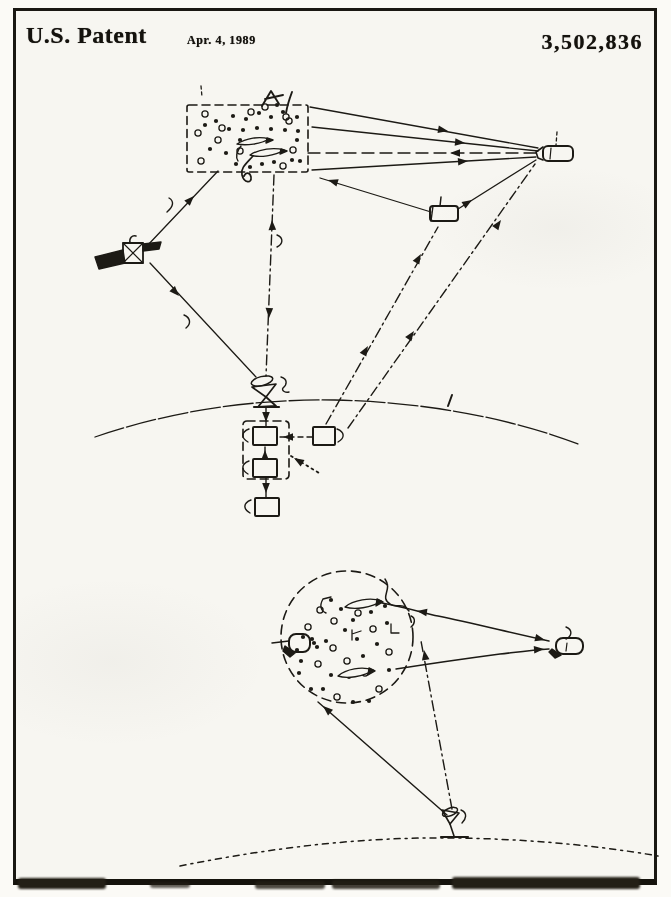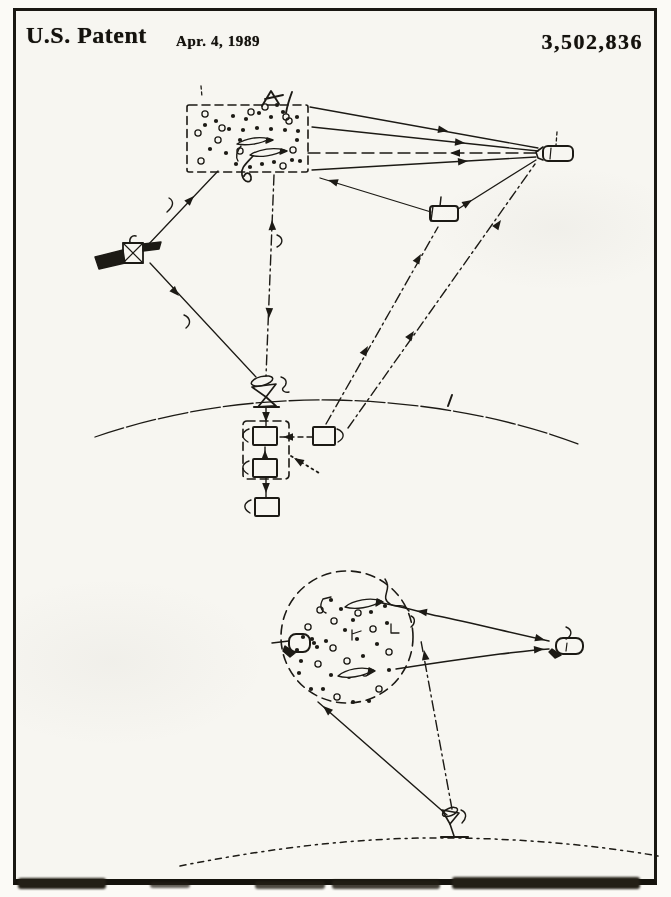--- a/index.html
+++ b/index.html
@@ -7,21 +7,21 @@
         font-family:"Liberation Serif","DejaVu Serif",serif;}
   .sheet{position:absolute;left:13px;top:8px;width:638px;height:868px;
          border:3px solid #1a1813;border-bottom:6px solid #15130d;
          background:
            radial-gradient(ellipse 180px 90px at 85% 25%, rgba(120,115,105,.05), transparent 70%),
            radial-gradient(ellipse 220px 120px at 15% 75%, rgba(120,115,105,.05), transparent 70%),
            #f7f6f1;}
   .hdr{position:absolute;color:#14120d;font-weight:bold;white-space:nowrap;
        text-shadow:0 0 .7px rgba(20,18,13,.75);}
   .hdr-title{left:26px;top:22px;font-size:24px;letter-spacing:.5px;font-family:Liberation Serif, serif;}
-  .hdr-date{left:176px;top:33px;font-size:15px;letter-spacing:.6px;}
+  .hdr-date{left:187px;top:33px;font-size:12px;letter-spacing:.6px;}
   .hdr-num{top:29px;right:28px;font-size:22px;letter-spacing:1.5px;}
   svg#drawing{position:absolute;left:0;top:0;width:671px;height:897px;}
   .smudge{position:absolute;background:#231f16;border-radius:3px;filter:blur(1.2px);}
 </style>
 </head>
 <body>
 
 <div class="page">
   <div class="sheet"></div>
   <svg id="drawing" viewBox="0 0 671 897" xmlns="http://www.w3.org/2000/svg">

